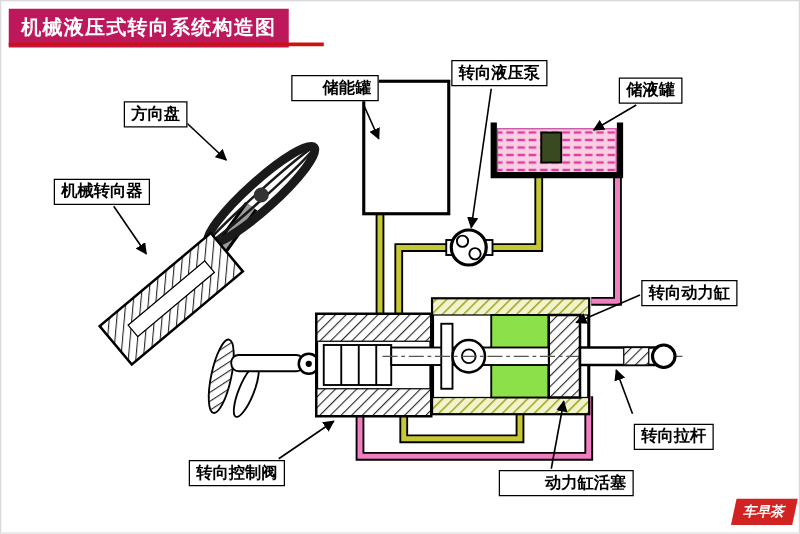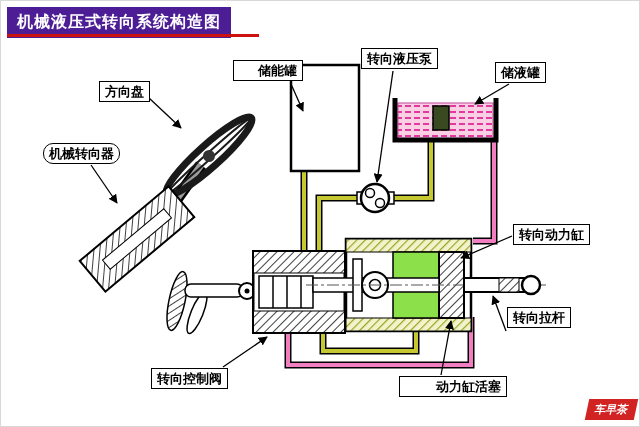--- a/index.html
+++ b/index.html
@@ -1,21 +1,21 @@
 <!DOCTYPE html>
 <html><head>
 <meta charset="utf-8">
 <style>
   html,body{margin:0;padding:0;background:#fff;}
   #stage{position:relative;width:640px;height:427px;background:#ffffff;overflow:hidden;
          font-family:"DejaVu Sans","Liberation Sans",sans-serif;border:1px solid #d8d8d8;box-sizing:border-box;}
   #diagram{position:absolute;left:0;top:0;}
   .lbl{position:absolute;border:1.5px solid #000;background:#fff;color:#000;
        font-size:13px;font-weight:bold;line-height:1;padding:3px 5px;white-space:nowrap;}
-  #title{position:absolute;left:6px;top:6px;background:#4c1d95;color:#fff;
+  #title{position:absolute;left:6px;top:6px;background:#be185d;color:#fff;
          font-size:16px;font-weight:bold;padding:5px 10px;letter-spacing:1px;white-space:nowrap;}
   #title-underline{position:absolute;left:6px;top:33px;width:252px;height:3px;background:#cc1111;}
   #watermark{position:absolute;right:3px;bottom:6px;background:#d01818;color:#fff;
              font-size:11px;font-weight:bold;padding:3px 8px;transform:skewX(-12deg);opacity
 :0.95;}
 </style>
 </head>
 <body>
 
 <div id="stage">
@@ -133,24 +133,24 @@
       <line x1="505" y1="330" x2="492" y2="295" marker-end="url(#arr)"></line>
       <line x1="222" y1="366" x2="266" y2="336" marker-end="url(#arr)"></line>
       <line x1="440" y1="374" x2="450" y2="320" marker-end="url(#arr)"></line>
     </g>
   </svg>
 
   <div id="title">机械液压式转向系统构造图</div>
   <div id="title-underline"></div>
 
   <div class="lbl" style="left:98px;top:80px;">方向盘</div>
-  <div class="lbl" style="left:42px;top:142px;border-radius:10px;">机械转向器</div>
+  <div class="lbl" style="left:42px;top:142px;">机械转向器</div>
   <div class="lbl" style="left:232px;top:59px;padding-left:24px;">储能罐</div>
   <div class="lbl" style="left:360px;top:47px;text-align:right;">转向液压泵</div>
   <div class="lbl" style="left:494px;top:61px;">储液罐</div>
   <div class="lbl" style="left:512px;top:223px;">转向动力缸</div>
-  <div class="lbl" style="left:506px;top:306px;">转向拉杆</div>
+  <div class="lbl" style="left:506px;top:338px;">转向拉杆</div>
   <div class="lbl" style="left:150px;top:367px;">转向控制阀</div>
   <div class="lbl" style="left:398px;top:375px;padding-left:36px;">动力缸活塞</div>
 
   <div id="watermark">车早茶</div>
 
 </div>
 
 </body></html>

